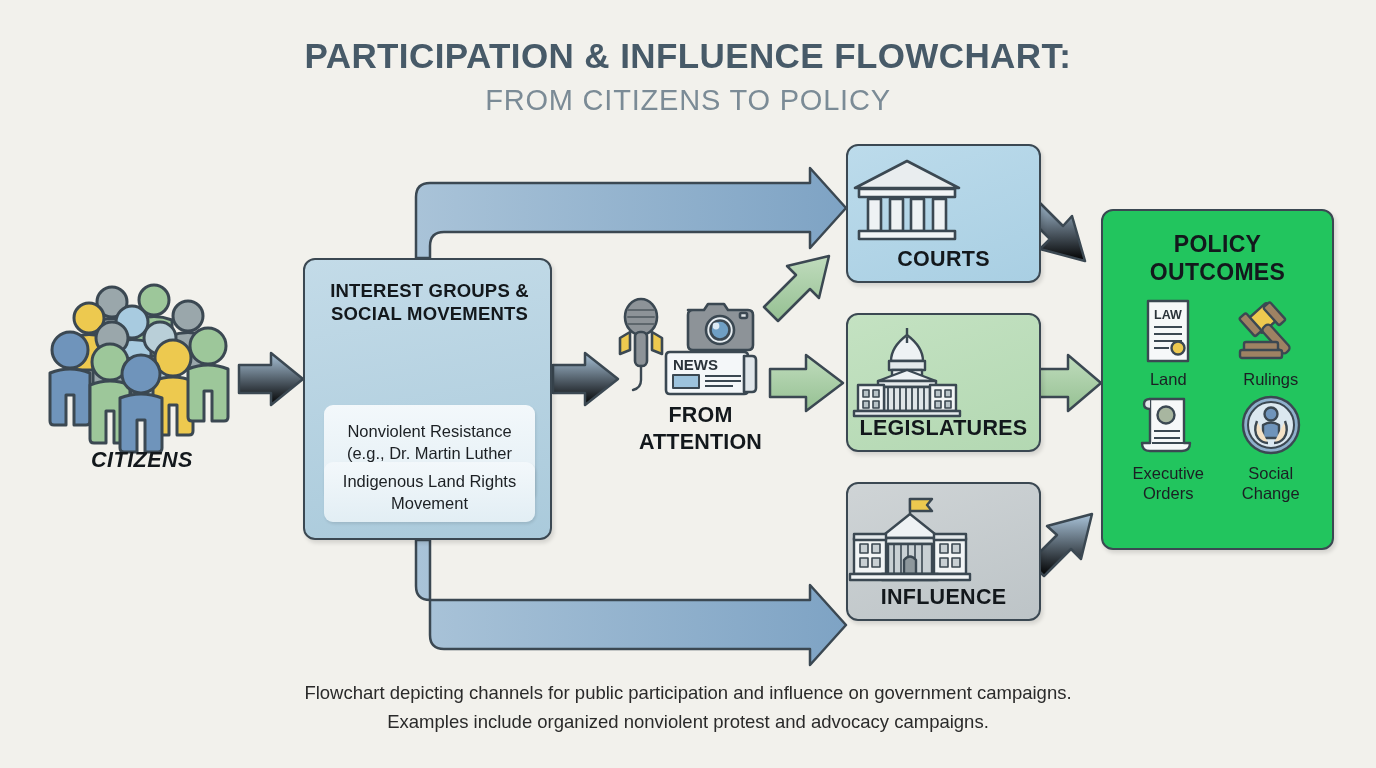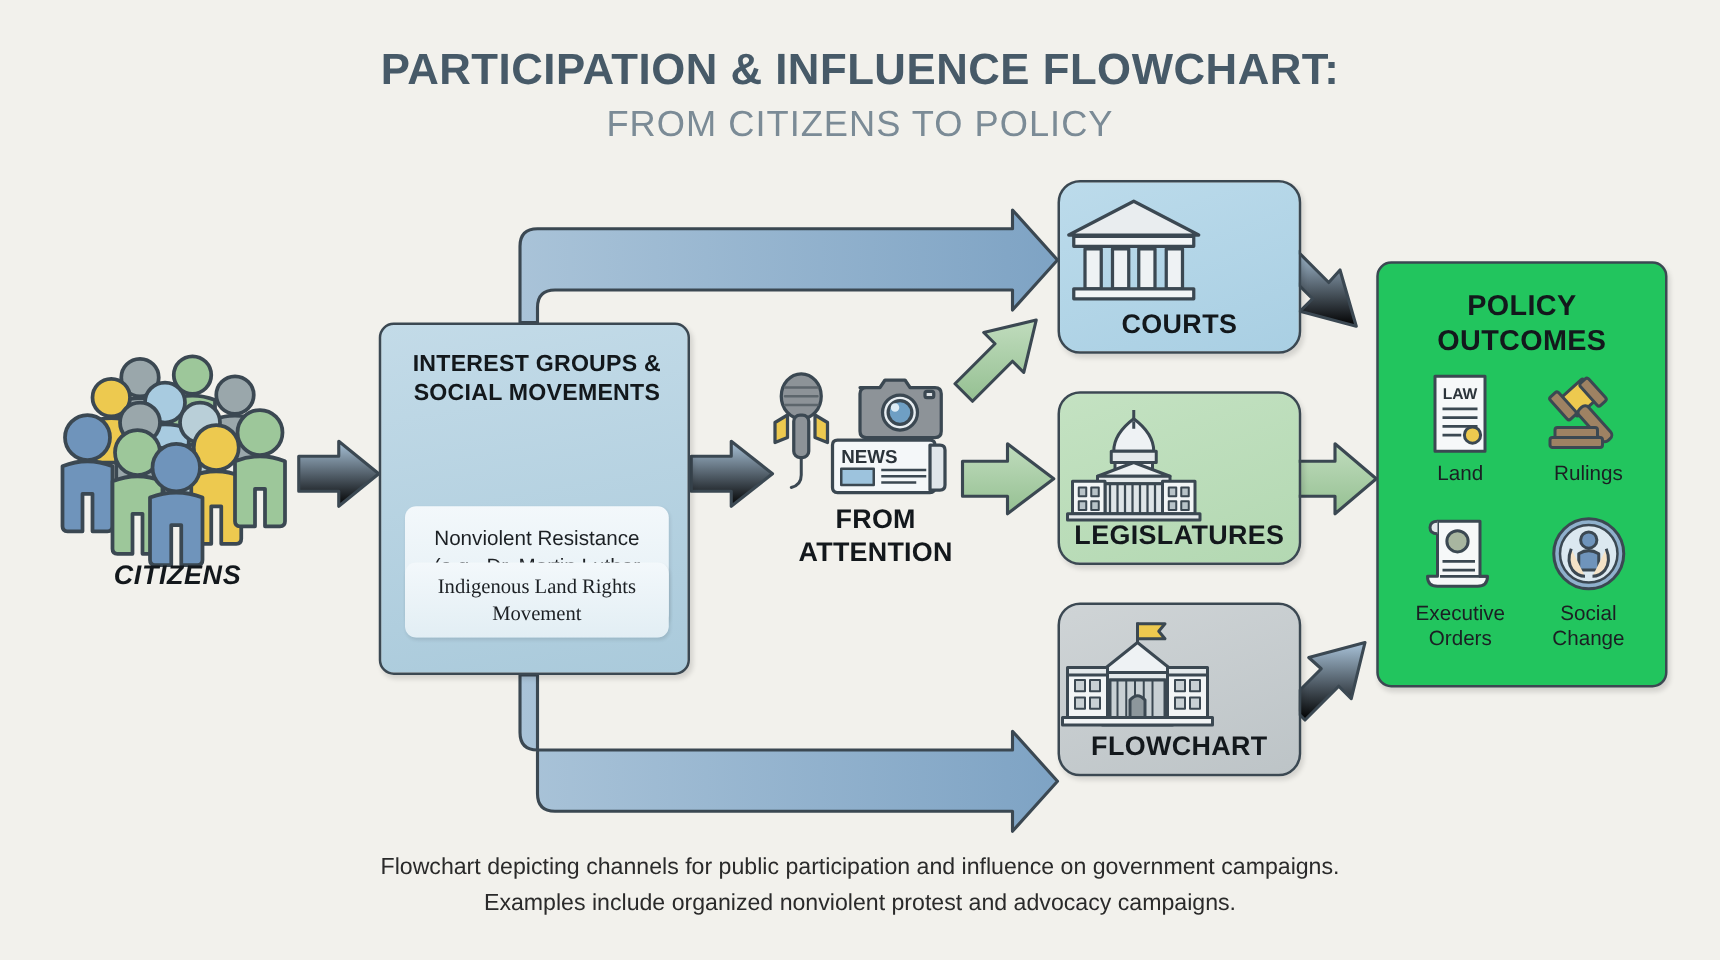--- a/index.html
+++ b/index.html
@@ -36,21 +36,21 @@
     border-radius:12px;
     box-sizing:border-box;
     box-shadow:2px 3px 4px rgba(0,0,0,.13);
   }
   .node-label{
     position:absolute;left:0;width:100%;
     text-align:center;font-weight:bold;color:#13181c;
   }
 
   
-  .branch{width:195px;height:139px;border-radius:18px;}
+  .branch{width:195px;height:139px;}
   .branch .node-label{bottom:9px;font-size:21.5px;letter-spacing:.3px;}
   .branch .glyph{position:absolute;left:0;width:100%;top:10px;text-align:center;}
 
   #node-courts{left:846px;top:144px;background:linear-gradient(160deg,#bcdbeb 0%,#a9cfe3 100%);}
   #node-legislatures{left:846px;top:313px;background:linear-gradient(160deg,#c4e2c2 0%,#b3d8b2 100%);}
   #node-executives{left:846px;top:482px;background:linear-gradient(160deg,#cfd4d6 0%,#bdc4c7 100%);}
 
   
   #node-interest{
     left:303px;top:258px;width:249px;height:282px;
@@ -64,35 +64,35 @@
   .sub-card{
     position:absolute;left:19px;width:211px;
     background:linear-gradient(180deg,#f3f8fb 0%,#e2eef4 100%);
     border-radius:9px;
     box-shadow:1px 2px 3px rgba(0,0,0,.10);
     display:flex;align-items:center;justify-content:center;
     text-align:center;font-size:16.5px;line-height:22px;color:#1c2024;
     box-sizing:border-box;padding:4px 6px;
   }
   #sub-card-0{top:105px;height:95px;margin-top:40px;}
-  #sub-card-1{top:190px;height:60px;font-family:Liberation Serif, serif;}
+  #sub-card-1{top:202px;height:60px;}
 
   
   #node-policy{
     left:1101px;top:209px;width:233px;height:341px;
     background:#22c55e;
   }
   #policy-title{
     position:absolute;left:0;top:19px;width:100%;text-align:center;
     font-size:23px;font-weight:bold;line-height:28px;color:#13181c;
     letter-spacing:.3px;
   }
   #policy-grid{
     position:absolute;left:14px;top:84px;width:205px;
-    display:grid;grid-template-columns:1fr 1fr;row-gap:18px;
+    display:grid;grid-template-columns:1fr 1fr;row-gap:0;
   }
   .outcome{display:flex;flex-direction:column;align-items:center;}
   .outcome .oglyph{height:72px;display:flex;align-items:center;justify-content:center;}
   .outcome .olabel{
     font-size:16.5px;line-height:20px;color:#1b1f23;text-align:center;margin-top:2px;
   }
 
   
   #media-cluster{left:608px;top:296px;width:185px;height:170px;}
   #media-icons{position:absolute;left:0;top:0;width:185px;height:100px;}
@@ -368,21 +368,21 @@
             <rect x="92" y="50" width="8" height="9"></rect>
               <rect x="104" y="50" width="8" height="9"></rect>
             <rect x="92" y="64" width="8" height="9"></rect>
               <rect x="104" y="64" width="8" height="9"></rect>
           </g>
           <rect x="34" y="80" width="56" height="6" fill="#e4e9eb"></rect>
           <rect x="2" y="80" width="120" height="6" fill="#f2f5f6"></rect>
         </g>
       </svg>
     </div>
-    <div class="node-label">FLOWCHART</div>
+    <div class="node-label">INFLUENCE</div>
   </div>
 
   <div class="abs node" id="node-policy">
     <div id="policy-title">
       <span>POLICY</span><br>
       <span>OUTCOMES</span>
     </div>
     <div id="policy-grid">
 
       <div class="outcome">

